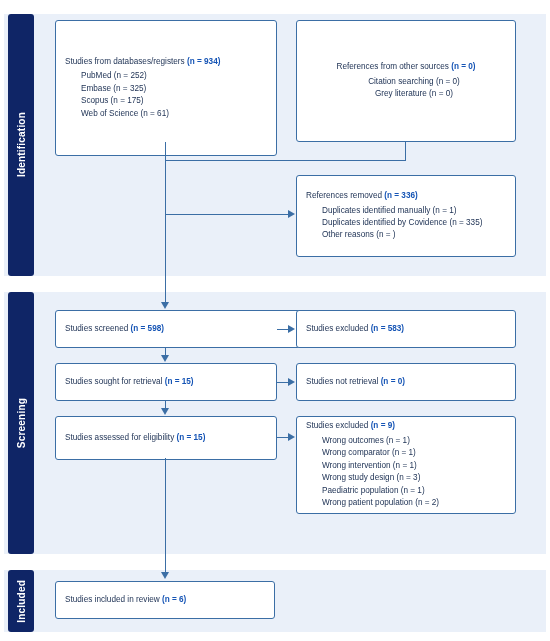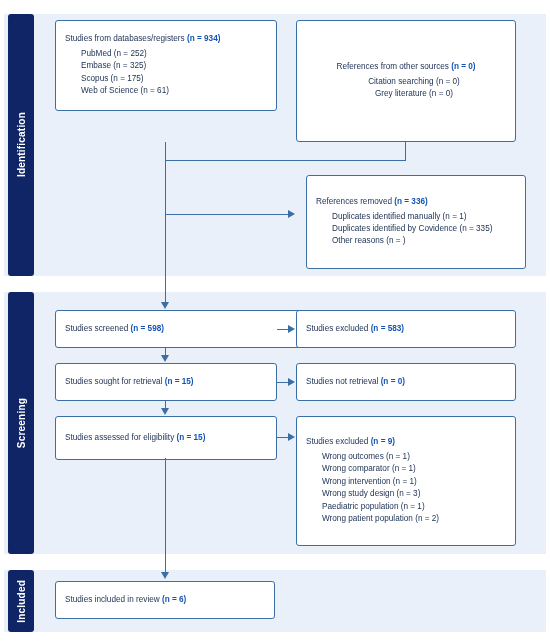--- a/index.html
+++ b/index.html
@@ -68,29 +68,29 @@
   .box .title { white-space: nowrap; }
   .box .count { color: #1554b5; font-weight: bold; }
   .box ul {
     list-style: none;
     margin: 2px 0 0 0;
     padding: 0 0 0 16px;
   }
   .box ul li { white-space: nowrap; }
 
   
-  #box-databases   { left: 55px;  top: 20px;  width: 222px; height: 91px; }
+  #box-databases   { left: 55px;  top: 20px;  width: 222px; height: 136px; }
   #box-othersource { left: 296px; top: 20px;  width: 220px; height: 122px; text-align: center; }
-  #box-removed     { left: 296px; top: 175px; width: 220px; height: 94px; margin-left: 10px;  }
+  #box-removed     { left: 296px; top: 175px; width: 220px; height: 82px;  }
   #box-screened    { left: 55px;  top: 310px; width: 254px; height: 38px;  }
   #box-excluded1   { left: 296px; top: 310px; width: 220px; height: 38px;  }
   #box-sought      { left: 55px;  top: 363px; width: 222px; height: 38px;  }
   #box-notretrieved{ left: 296px; top: 363px; width: 220px; height: 38px;  }
   #box-eligibility { left: 55px;  top: 416px; width: 222px; height: 44px;  }
-  #box-excluded2   { left: 296px; top: 416px; width: 220px; height: 130px; }
+  #box-excluded2   { left: 296px; top: 416px; width: 220px; height: 98px; }
   #box-included    { left: 55px;  top: 581px; width: 220px; height: 38px;  }
 
   
   .line {
     position: absolute;
     background: #3b6ea5;
   }
   .line.v { width: 1.4px; }
   .line.h { height: 1.4px; }
 

